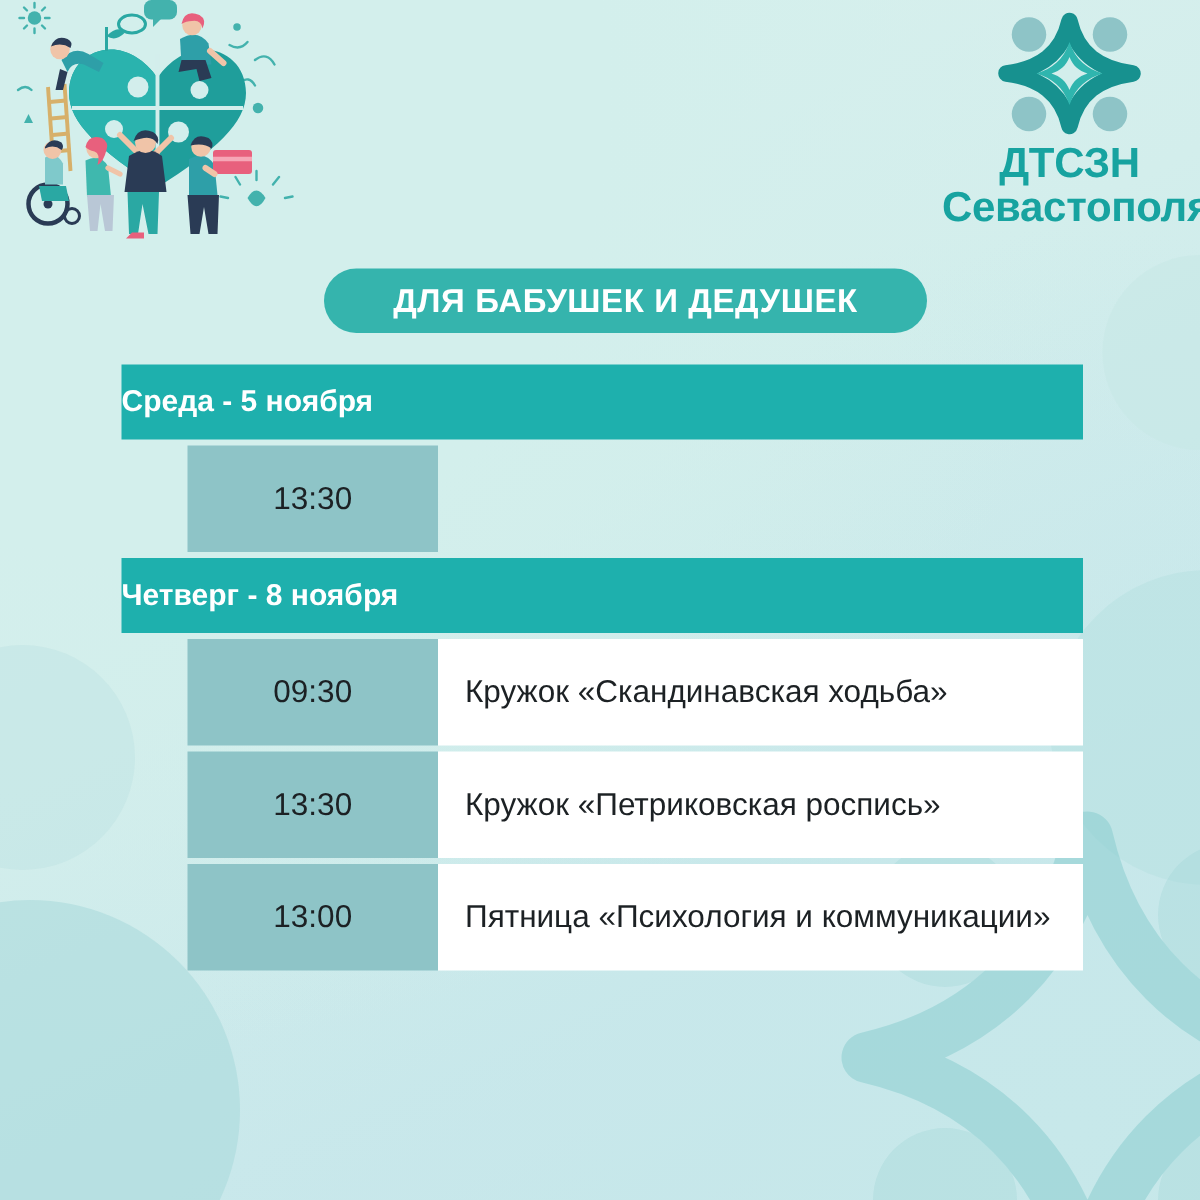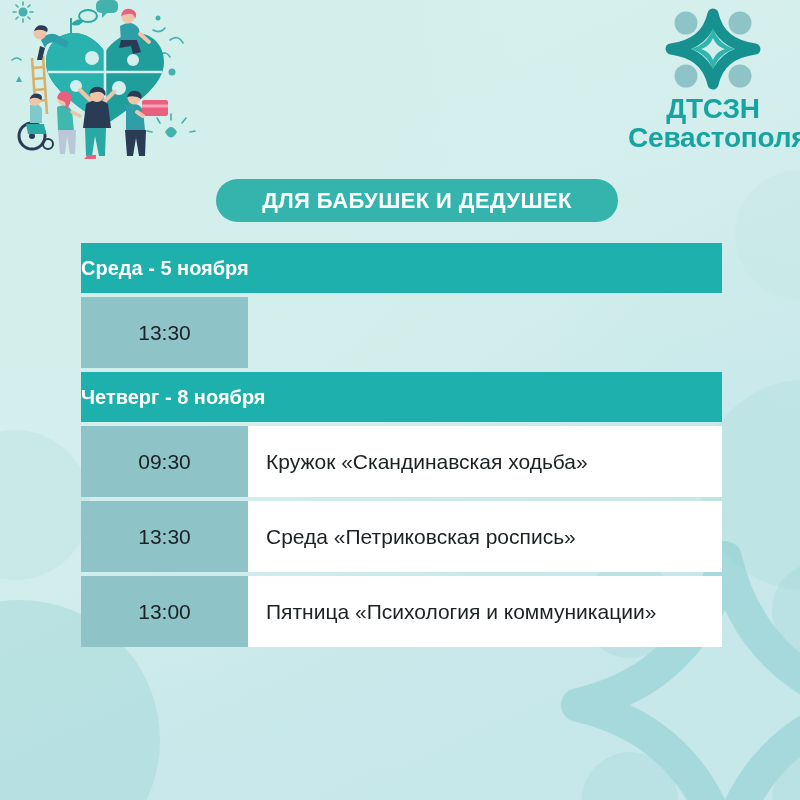--- a/index.html
+++ b/index.html
@@ -154,20 +154,21 @@
     color: #ffffff;
     font-size: 20px;
     font-weight: bold;
   }
   .event-row {
     display: flex;
     align-items: stretch;
     height: 71px;
     margin-top: 4px;
     margin-bottom: 4px;
+    margin-left: 44px;
   }
   .event-time {
     width: 167px;
     background: #8ec4c7;
     display: flex;
     align-items: center;
     justify-content: center;
     flex: 0 0 167px;
   }
   .event-time span {
@@ -347,21 +348,21 @@
         </div>
         <div class="event-title">
           <span>Кружок «Скандинавская ходьба»</span>
         </div>
       </div>
       <div class="event-row">
         <div class="event-time">
           <span>13:30</span>
         </div>
         <div class="event-title">
-          <span>Среда «Петриковская роспись»</span>
+          <span>Кружок «Петриковская роспись»</span>
         </div>
       </div>
       <div class="event-row">
         <div class="event-time">
           <span>13:00</span>
         </div>
         <div class="event-title">
           <span>Пятница «Психология и коммуникации»</span>
         </div>
       </div>

